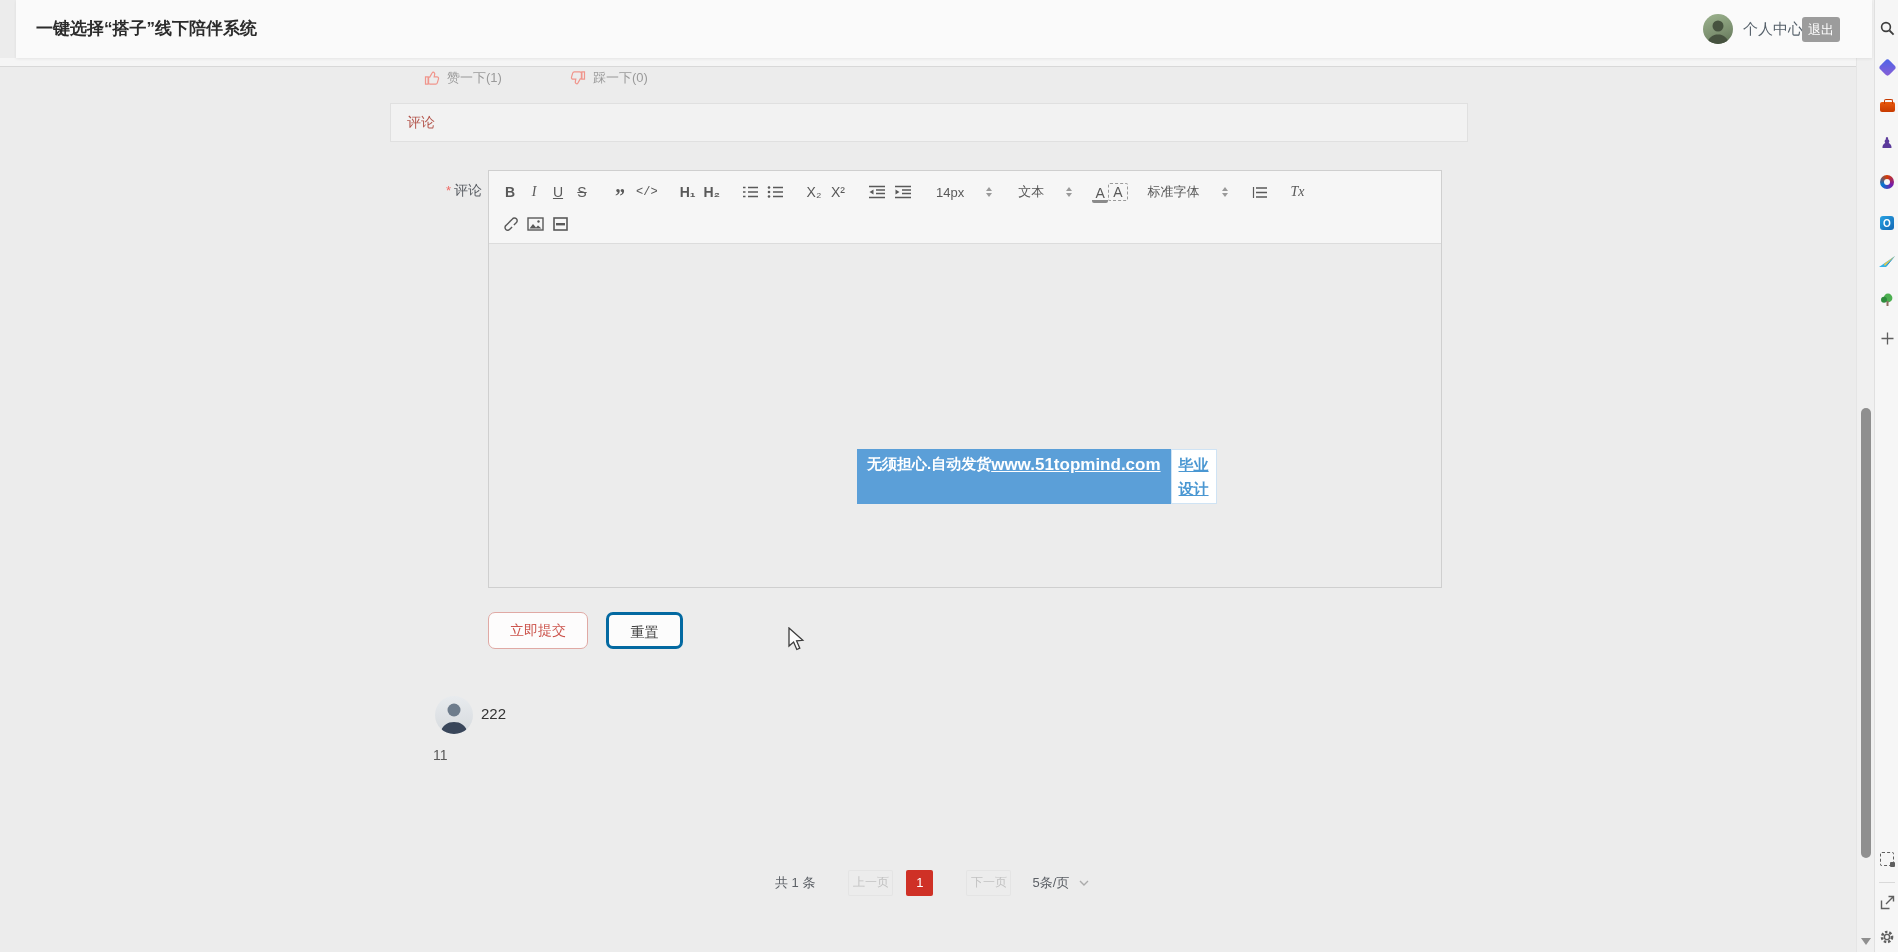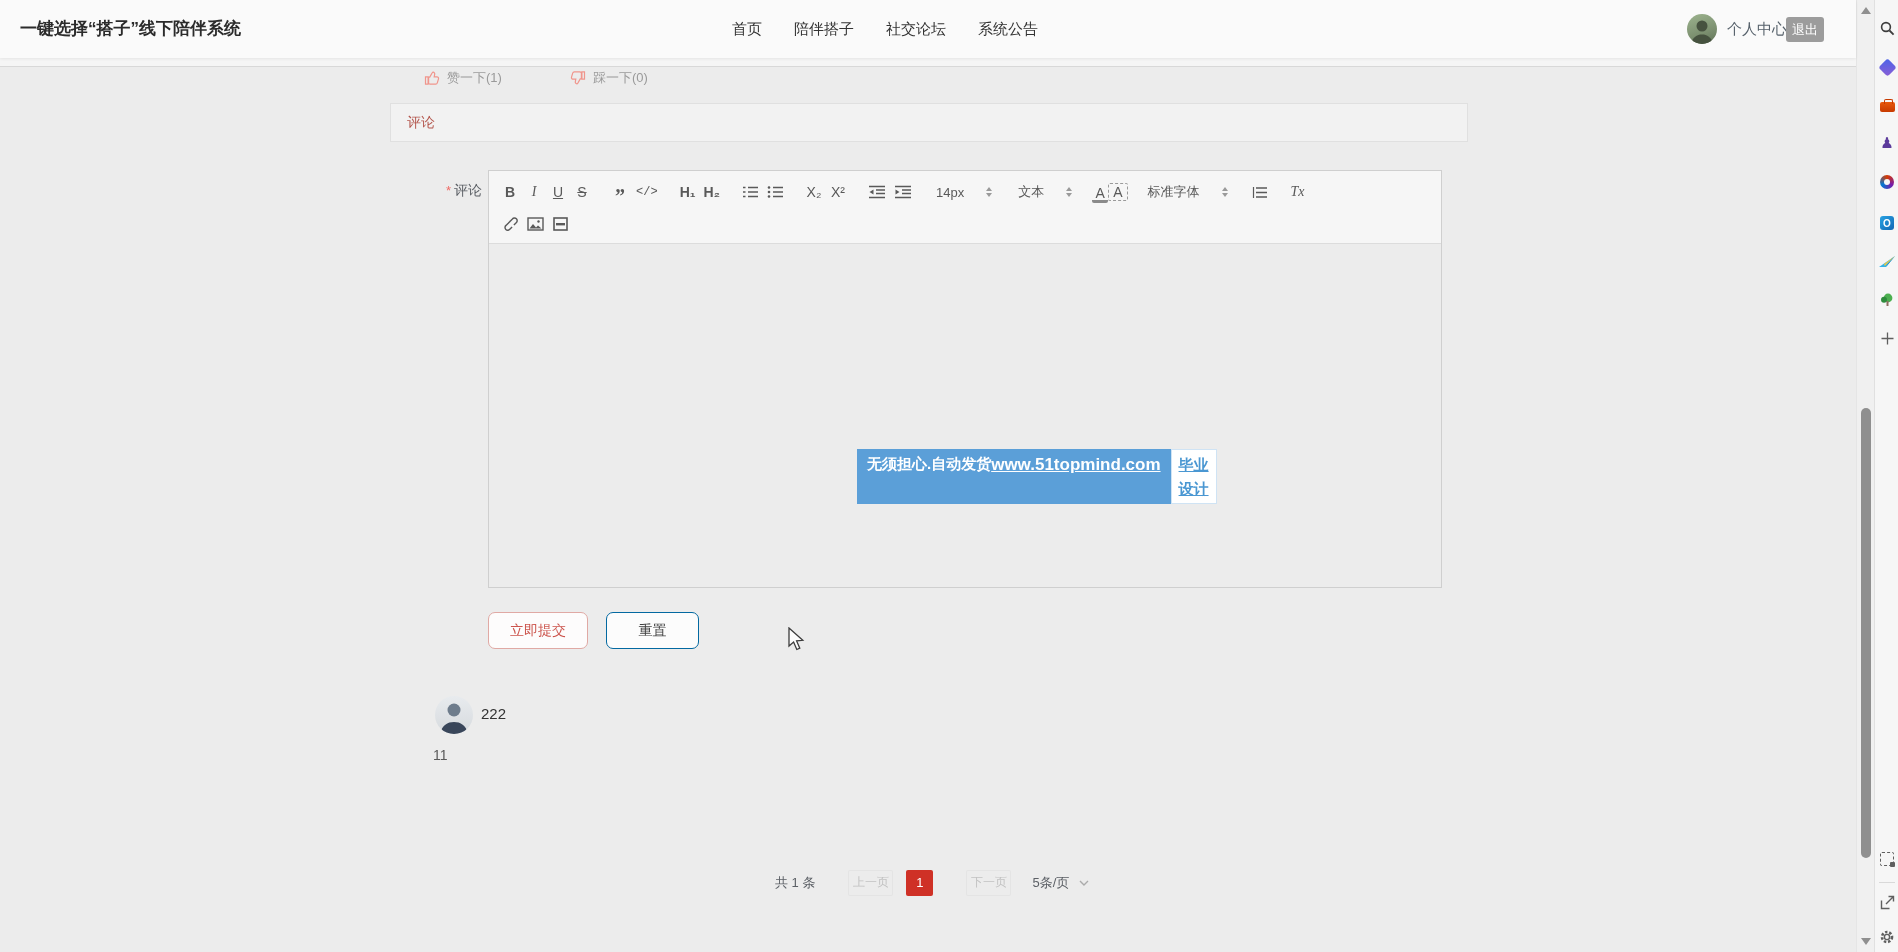--- a/index.html
+++ b/index.html
@@ -2,21 +2,21 @@
 <html><head>
 <meta charset="utf-8">
 <style>
   * { margin:0; padding:0; box-sizing:border-box; }
   html,body { width:1898px; height:952px; overflow:hidden; }
   body { font-family:"Liberation Sans","DejaVu Sans",sans-serif; background:#ececec; }
   .screen { position:relative; width:1898px; height:952px; background:#ececec; overflow:hidden; }
   .abs { position:absolute; }
 
   
-  .header { left:0; top:0; width:1856px; height:58px; background:#fafafa; box-shadow:0 1px 3px rgba(0,0,0,.07); z-index:5; }
+  .header { left:16px; top:0; width:1856px; height:58px; background:#fafafa; box-shadow:0 1px 3px rgba(0,0,0,.07); z-index:5; }
   .site-title { left:20px; top:0; height:58px; line-height:58px; font-size:17px; font-weight:bold; color:#2b2b2b; }
   .nav { left:732px; top:0; height:58px; display:flex; align-items:center; gap:32px; }
   .nav-item { font-size:15px; color:#333; cursor:pointer; white-space:nowrap; }
   .avatar { border-radius:50%; overflow:hidden; }
   .hdr-avatar { left:1687px; top:14px; width:30px; height:30px; background:linear-gradient(160deg,#9db48f 0%,#7c9070 60%,#5f7356 100%); }
   .avatar svg { display:block; }
   .user-center { left:1727px; top:0; height:58px; line-height:58px; font-size:15px; color:#55606a; cursor:pointer; }
   .logout-btn { left:1786px; top:17px; width:38px; height:25px; background:#9c9c9c; color:#fff; font-size:13px; border:none; border-radius:3px; cursor:pointer; line-height:25px; text-align:center; }
 
   
@@ -59,21 +59,21 @@
   .watermark { position:absolute; left:368px; top:205px; display:flex; height:55px; }
   .wm-left { background:#5b9fd8; color:#fff; padding:6px 10px 6px 10px; display:flex; flex-direction:row; justify-content:center; }
   .wm-line1 { font-size:15px; font-weight:bold; white-space:nowrap; }
   .wm-line2 { font-size:17px; font-weight:bold; text-decoration:underline; white-space:nowrap; }
   .wm-badge { background:#fff; color:#4a97d2; padding:3px 7px; display:flex; flex-direction:column; justify-content:center; border:1px solid #cfe3f4; }
   .wm-badge span { font-size:15px; font-weight:bold; text-decoration:underline; line-height:24px; white-space:nowrap;}
 
   
   .btn { border-radius:7px; font-size:14px; cursor:pointer; text-align:center; }
   .submit-btn { left:488px; top:612px; width:100px; height:37px; background:#fdfcfc; border:1px solid #e0a9a4; color:#cc544c; line-height:35px; }
-  .reset-btn { left:606px; top:612px; width:93px; height:37px; background:#fcfcfc; border:1px solid #0369a1; color:#3f3f3f; line-height:35px; }
+  .reset-btn { left:606px; top:612px; width:77px; height:37px; background:#fcfcfc; border:3px solid #0369a1; color:#3f3f3f; line-height:35px; }
 
   
   .cm-avatar { left:435px; top:696px; width:38px; height:38px; background:linear-gradient(180deg,#e8ebee 0%,#d6dade 100%); }
   .cm-username { left:481px; top:705px; font-size:15px; color:#333; }
   .cm-content { left:433px; top:747px; font-size:14px; color:#5a5a5a; }
 
   
   .pagination { left:775px; top:869px; display:flex; align-items:center; gap:13px; height:27px; }
   .pg-total { font-size:13px; color:#5c6066; }
   .pg-btn { width:45px; height:26px; background:#ececec; border:none; border-radius:2px; color:#c2c2c2; font-size:12px; cursor:default; box-shadow:0 0 0 1px #e4e4e4 inset;margin-left:20px; }
@@ -103,26 +103,20 @@
 
   .cursor { left:787px; top:627px; z-index:50; pointer-events:none; }
 </style>
 </head>
 <body>
 
 <div class="screen">
 
   <div class="abs header">
     <div class="abs site-title">一键选择“搭子”线下陪伴系统</div>
-    <nav class="abs nav">
-      <span class="nav-item">首页</span>
-      <span class="nav-item">陪伴搭子</span>
-      <span class="nav-item">社交论坛</span>
-      <span class="nav-item">系统公告</span>
-    </nav>
     <div class="abs avatar hdr-avatar">
       <svg width="30" height="30" viewBox="0 0 30 30">
         <circle cx="15" cy="12" r="5.5" fill="#46523f"></circle>
         <path d="M4 30c1.5-7 6-9.5 11-9.5S24.5 23 26 30z" fill="#46523f"></path>
       </svg>
     </div>
     <span class="abs user-center">个人中心</span>
     <button class="abs logout-btn">退出</button>
   </div>
 

